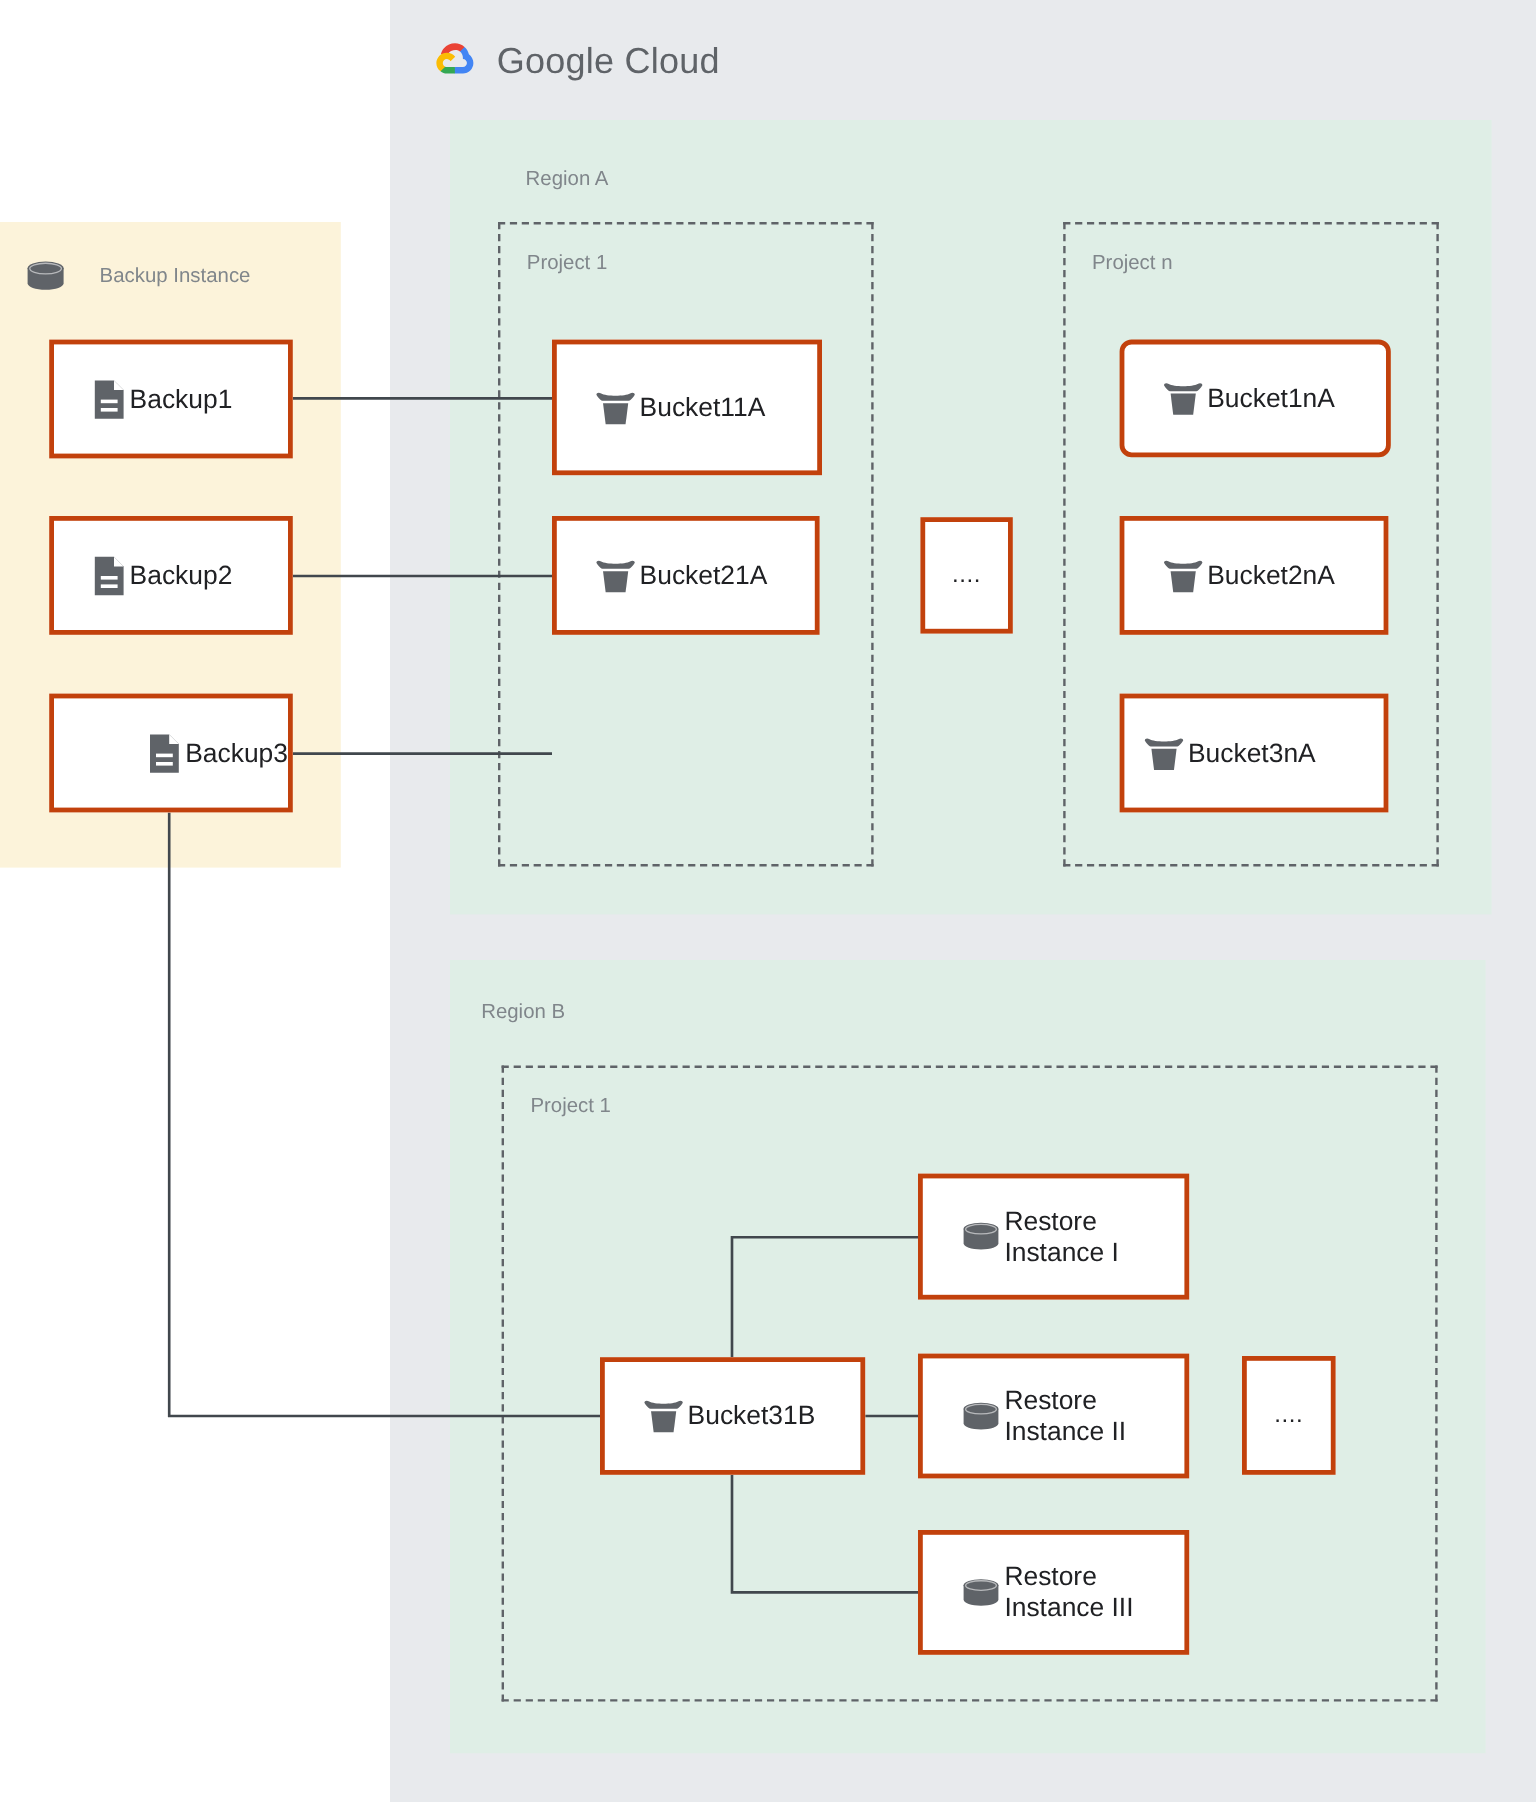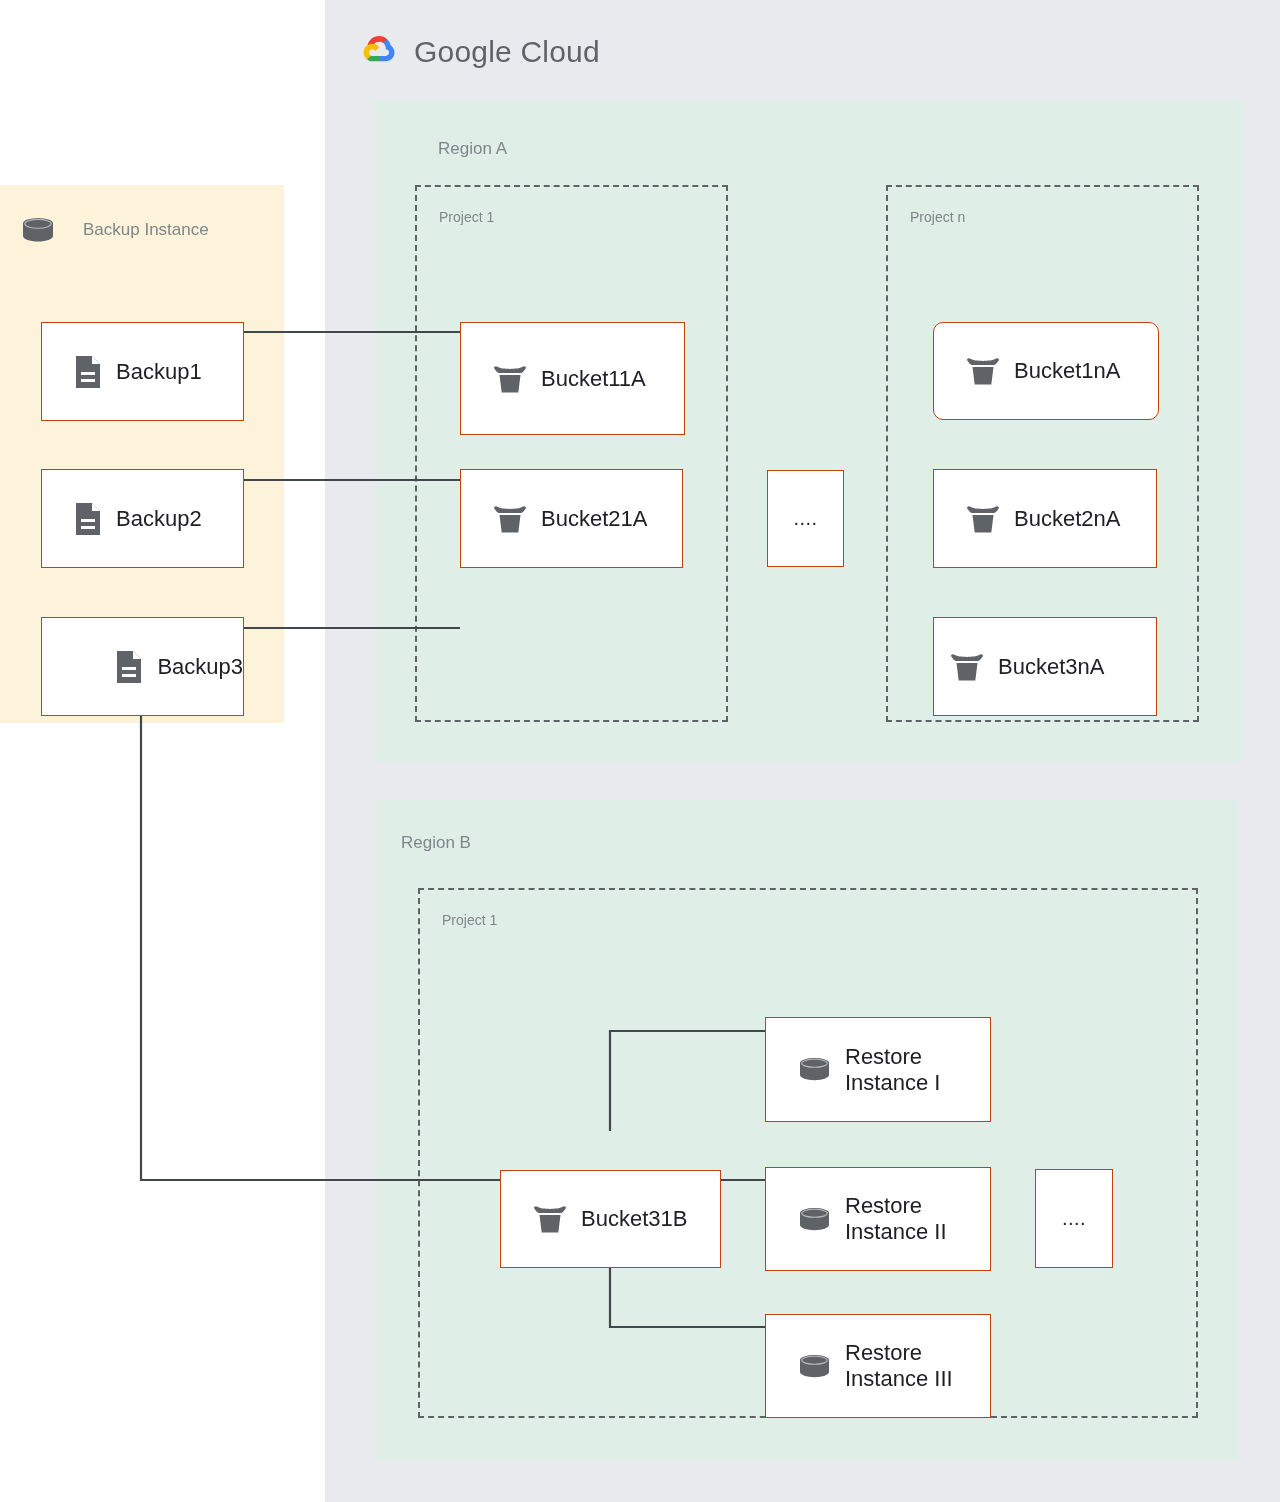--- a/index.html
+++ b/index.html
@@ -59,21 +59,21 @@
   #region-a .region-label { left: 26px; top: 39px; margin-left: 37px; }
   #region-b .region-label { left: 26px; top: 33px; }
 
   .project {
     position: absolute;
     border: 2px dashed #5f6368;
     box-sizing: border-box;
   }
   .project-label {
     position: absolute;
-    font-size: 14px;
+    font-size: 17px;
     color: #80868b;
     left: 22px;
     top: 22px;
   }
   #project-a1 { left: 415px; top: 185px; width: 313px; height: 537px; }
   #project-an { left: 886px; top: 185px; width: 313px; height: 537px; }
   #project-b1 { left: 418px; top: 888px; width: 780px; height: 530px; }
 
   
   .backup-panel {
@@ -95,27 +95,26 @@
   .backup-header .hdr-label {
     font-size: 17px;
     color: #80868b;
     white-space: nowrap;
   }
 
   
   .node {
     position: absolute;
     background: #ffffff;
-    border: 1px solid #c2410c;
+    border: 4px solid #c2410c;
     box-sizing: border-box;
     display: flex;
     align-items: center;
-    gap: 14px;
+    gap: 3px;
     padding-left: 32px;
-    margin-top: 39px;
   }
   .node .label {
     font-size: 22px;
     color: #202124;
     line-height: 1.18;
     white-space: pre-line;
   }
   .node.dots {
     padding-left: 0;
     justify-content: center;

